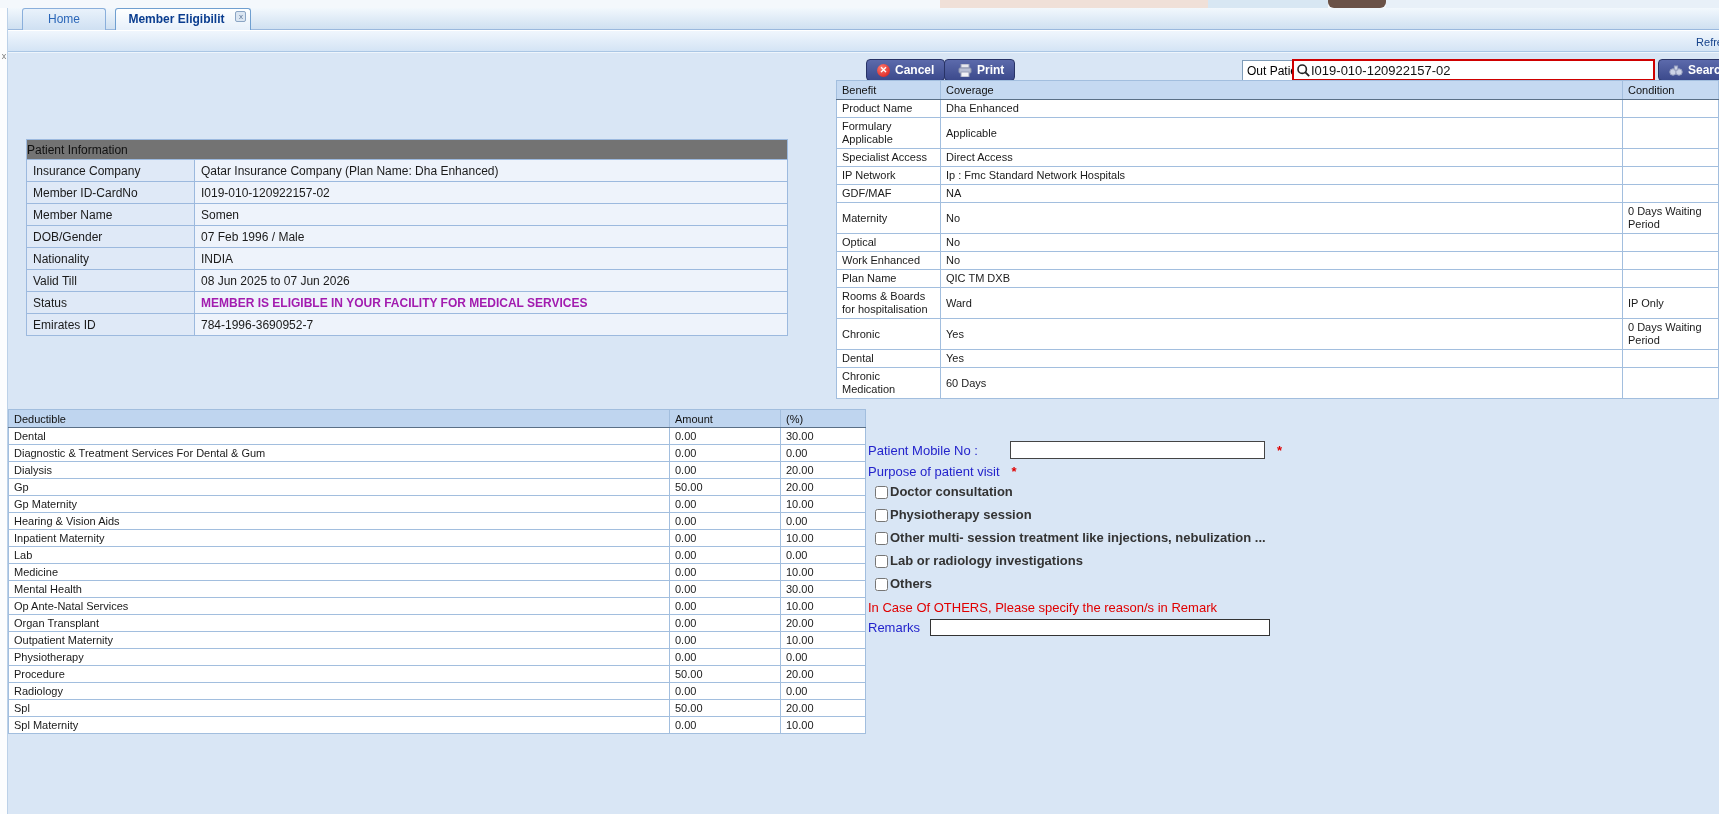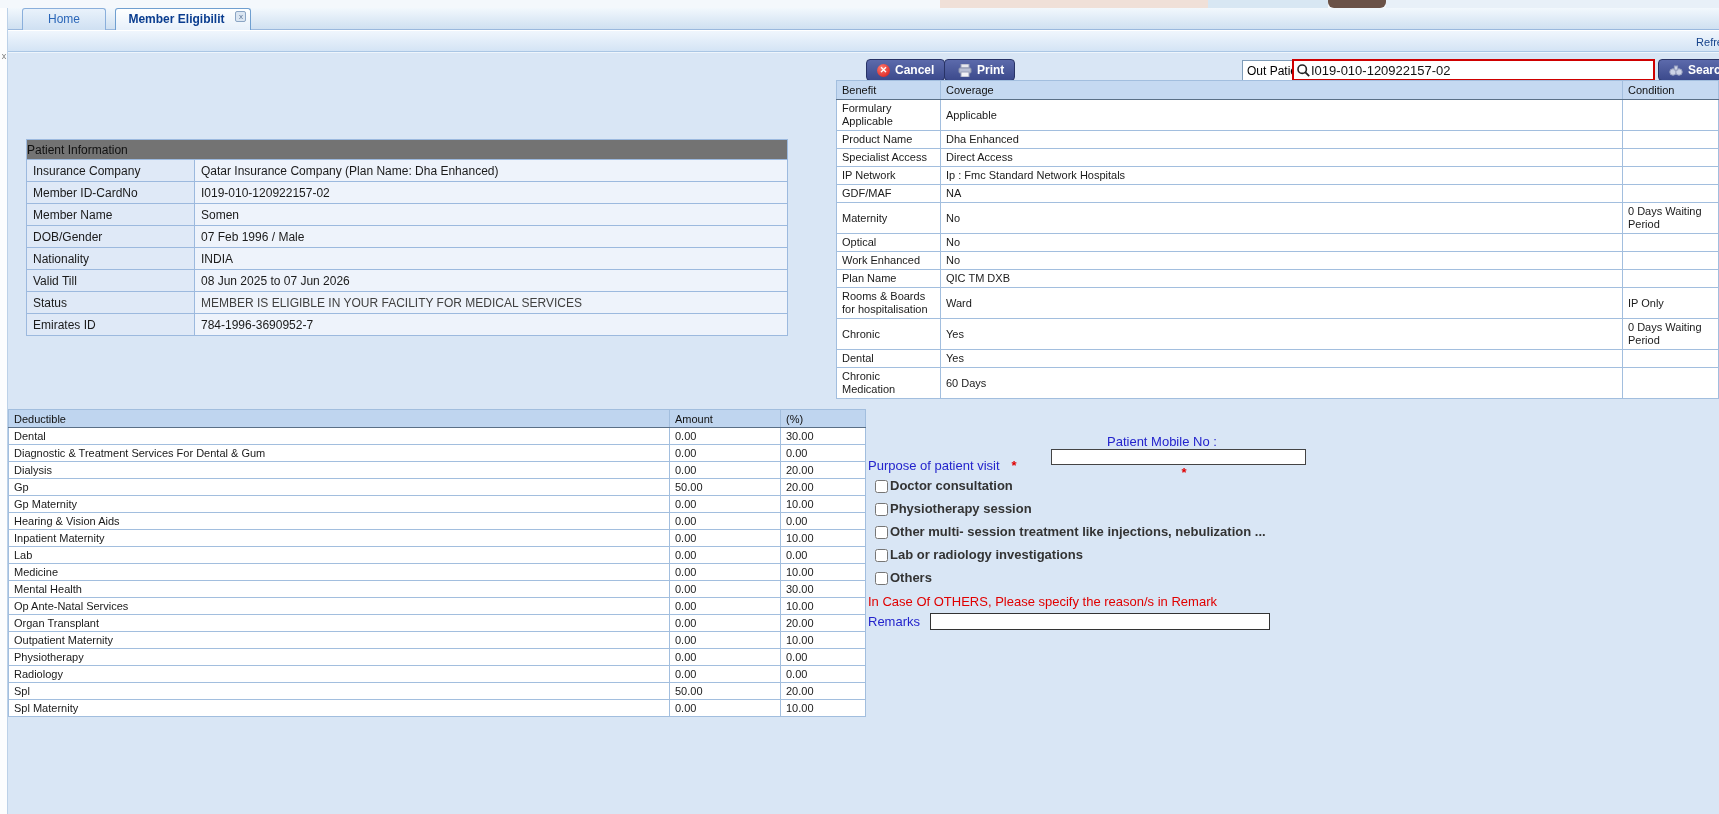--- a/index.html
+++ b/index.html
@@ -34,21 +34,21 @@
   
   table { border-collapse:collapse; }
   td, th { border:1px solid #a2bede; }
 
   
   .patient-table { position:absolute; left:18px; top:86px; width:762px; font-size:12px; background:#eef3fb; }
   .patient-table th { background:#737373; border:1px solid #9cb9de; height:20px; font-weight:normal; color:#111; text-align:left; }
   .patient-table td { border:1px solid #9cb9de; height:22px; padding:1px 6px; color:#1a1a1a; }
   .patient-table td.lbl { width:168px; background:#dfe9f7; }
   .patient-table td.val { background:#eef3fb; }
-  .patient-table tr.status td.val { color:#404040; font-weight:normal; }
+  .patient-table tr.status td.val { color:#a21caf; font-weight:bold; }
 
   
   .benefit-table { position:absolute; left:828px; top:27px; width:883px; font-size:11px; background:#fff; table-layout:fixed; }
   .benefit-table th { background:#c5d9f1; text-align:left; font-weight:normal; height:19px; padding:2px 5px; border:1px solid #a2bede; border-bottom:1px solid #5a6f86; color:#111; }
   .benefit-table td { background:#fff; padding:2px 5px; height:17px; line-height:13px; vertical-align:middle; color:#1a1a1a; overflow:hidden; }
 
   
   .deduct-table { position:absolute; left:0; top:356px; width:858px; font-size:11px; background:#fff; table-layout:fixed; }
   .deduct-table th { background:#bfd5ef; text-align:left; font-weight:normal; height:18px; padding:2px 5px; border:1px solid #a2bede; border-bottom:1px solid #5a6f86; color:#111; }
   .deduct-table td { background:#fff; padding:2px 5px; height:16px; line-height:12px; color:#1a1a1a; overflow:hidden; }
@@ -62,21 +62,21 @@
 
   
   .visit-select { position:absolute; left:1198px; top:7px; width:84px; height:21px; font-size:12px; font-family:"Liberation Sans",sans-serif; border:1px solid #7f9db9; background:#fff;margin-left:36px; }
   .search-box { position:absolute; left:1284px; top:6px; width:363px; height:22px; background:#fff; border:2px solid #cf0000; display:flex; align-items:center; padding:0 2px; }
   .search-box input { flex:1; border:none; outline:none; font-size:13px; font-family:"Liberation Sans",sans-serif; color:#111; height:16px; }
 
   
   .visit-form { position:absolute; left:860px; top:368px; width:620px; }
   .form-label { color:#2323cc; font-size:13px; }
   .req { color:#e00000; font-size:13px; font-weight:bold; }
-  .mobile-row { display:flex; align-items:center; margin-top:13px; height:20px;flex-direction:column; }
+  .mobile-row { display:flex; align-items:center; margin-top:19px; height:20px; }
   .mobile-row .form-label { width:142px; }
   .mobile-input { width:255px; height:18px; border:1px solid #444; background:#fff; font-size:12px; padding:0 3px; }
   .mobile-row .req { margin-left:12px; }
   .purpose-row { display:flex; align-items:center; gap:12px; margin-top:3px; height:17px; }
   .cb-list { margin-top:5px; }
   .cb-row { display:flex; align-items:center; height:14px; margin-bottom:9px; cursor:pointer;margin-left:7px; }
   .cb-row input { width:13px; height:13px; margin:0 2px 0 0; }
   .cb-row span { font-size:13px; font-weight:bold; color:#333; line-height:14px; }
   .others-note { margin-top:6px; color:#e00000; font-size:13px; }
   .remarks-row { display:flex; align-items:center; gap:10px; margin-top:4px; }
@@ -215,28 +215,28 @@
       <thead>
         <tr>
           <th>Benefit</th>
           <th>Coverage</th>
           <th>Condition</th>
         </tr>
       </thead>
       <tbody>
 
           <tr>
+            <td>Product Name</td>
+            <td>Dha Enhanced</td>
+            <td></td>
+          </tr>
+
+          <tr>
             <td>Formulary Applicable</td>
             <td>Applicable</td>
-            <td></td>
-          </tr>
-
-          <tr>
-            <td>Product Name</td>
-            <td>Dha Enhanced</td>
             <td></td>
           </tr>
 
           <tr>
             <td>Specialist Access</td>
             <td>Direct Access</td>
             <td></td>
           </tr>
 
 
@@ -394,20 +394,25 @@
             <td>0.00</td>
             <td>10.00</td>
           </tr>
 
           <tr>
             <td>Physiotherapy</td>
             <td>0.00</td>
             <td>0.00</td>
           </tr>
 
+          <tr>
+            <td>Procedure</td>
+            <td>50.00</td>
+            <td>20.00</td>
+          </tr>
 
           <tr>
             <td>Radiology</td>
             <td>0.00</td>
             <td>0.00</td>
           </tr>
 
           <tr>
             <td>Spl</td>
             <td>50.00</td>

